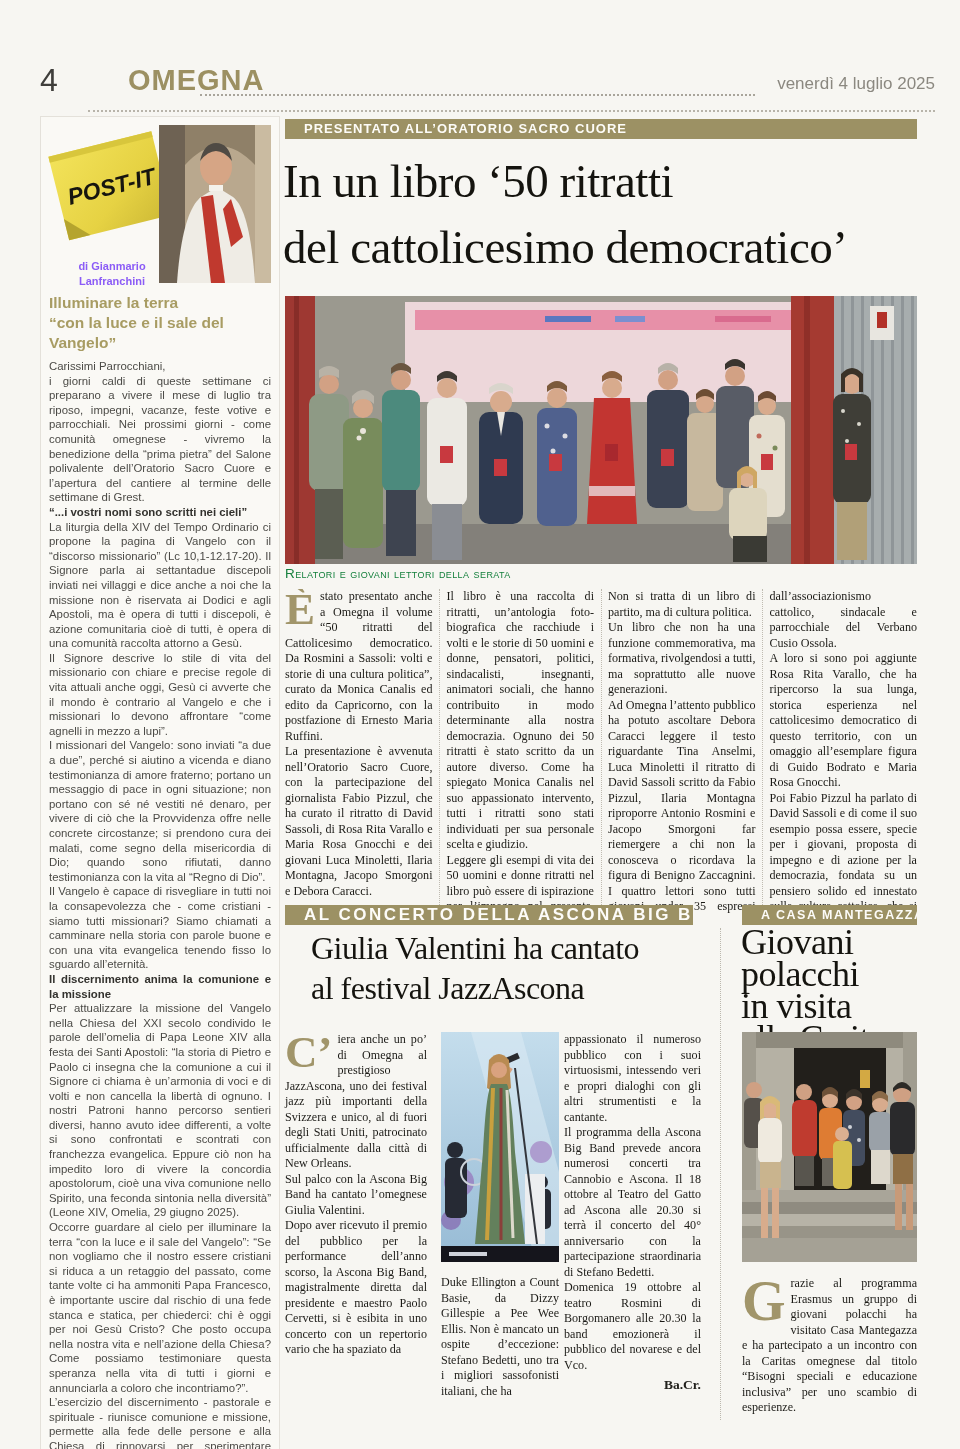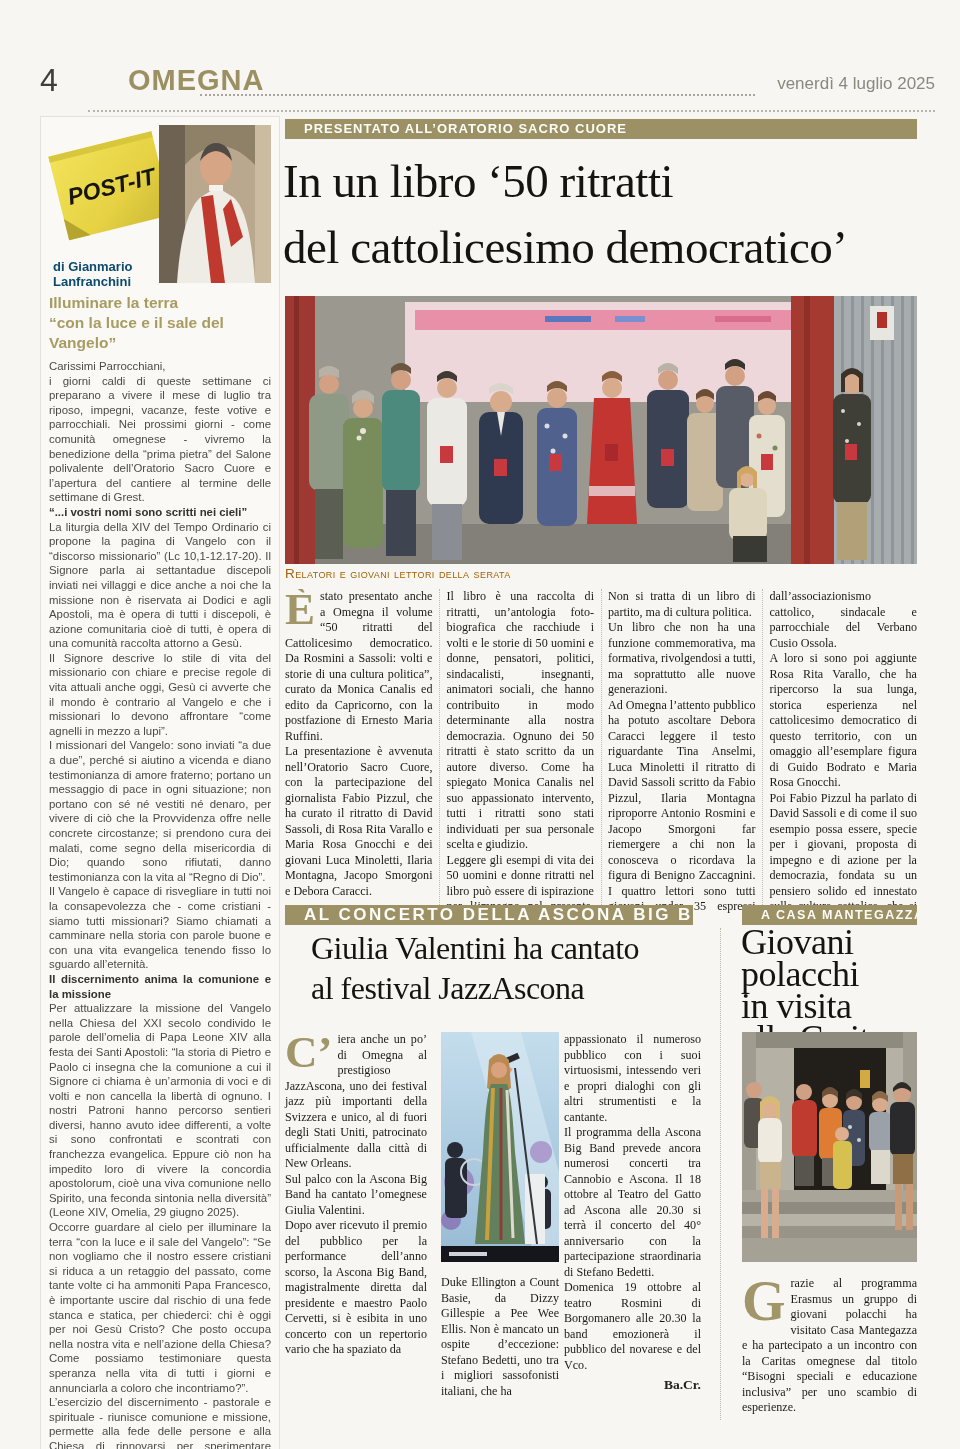--- a/index.html
+++ b/index.html
@@ -21,32 +21,32 @@
   
   .hl{font-family:"Liberation Serif",serif;color:#15140f;font-weight:500;letter-spacing:-0.5px;}
   .hl-main{font-size:47px;line-height:66px;}
   .hl-mid{font-size:32px;line-height:40px;margin-left:28px;}
   .hl-small{font-size:36px;line-height:32px;}
 
   
   .pastoral{left:40px;top:116px;width:240px;background:#faf9f5;border:1px solid #e4e1da;
             padding:6px 8px 10px 8px;box-sizing:border-box;}
   .lc-top{position:relative;height:166px;}
-  .byline{position:absolute;left:4px;bottom:0;width:118px;
-          font-weight:bold;font-size:13px;line-height:15px;color:#0c4a6e;}
+  .byline{position:absolute;left:4px;bottom:0;width:118px;text-align:center;
+          font-weight:bold;font-size:11px;line-height:15px;color:#8b5cf6;}
   .lc-title{margin-top:4px;font-size:15.5px;line-height:20px;font-weight:bold;color:#a89c63;}
   .lc-body{margin-top:6px;font-size:11.4px;line-height:14.6px;color:#4b4a46;text-align:justify;}
   .lc-body p{margin:0;}
   .lc-sub{font-weight:bold;color:#33322e;}
 
   
   .main-kicker{left:285px;top:119px;width:632px;box-sizing:border-box;letter-spacing:1px;}
   .main-hl{left:283px;top:148px;width:650px;}
   .photo-caption{left:285px;top:566px;width:632px;font-variant:small-caps;font-size:13.5px;
-                 letter-spacing:.4px;color:#a16207;}
+                 letter-spacing:.4px;color:#15803d;}
   .main-body{left:285px;top:589px;width:632px;height:332px;overflow:hidden;
              column-count:4;column-gap:14px;column-rule:1px dotted #bfbbb1;}
   .serif-body{font-family:"Liberation Serif",serif;font-size:12.1px;line-height:15.5px;
               color:#1c1b17;text-align:justify;}
   .serif-body p{margin:0;}
   .dropcap{float:left;font-family:"Liberation Serif",serif;font-weight:bold;color:#a1956a;
            font-size:45px;line-height:37px;padding:2px 5px 0 0;}
 
   
   .jazz-kicker{left:285px;top:905px;width:408px;box-sizing:border-box;letter-spacing:2.5px;font-size:17px;}

